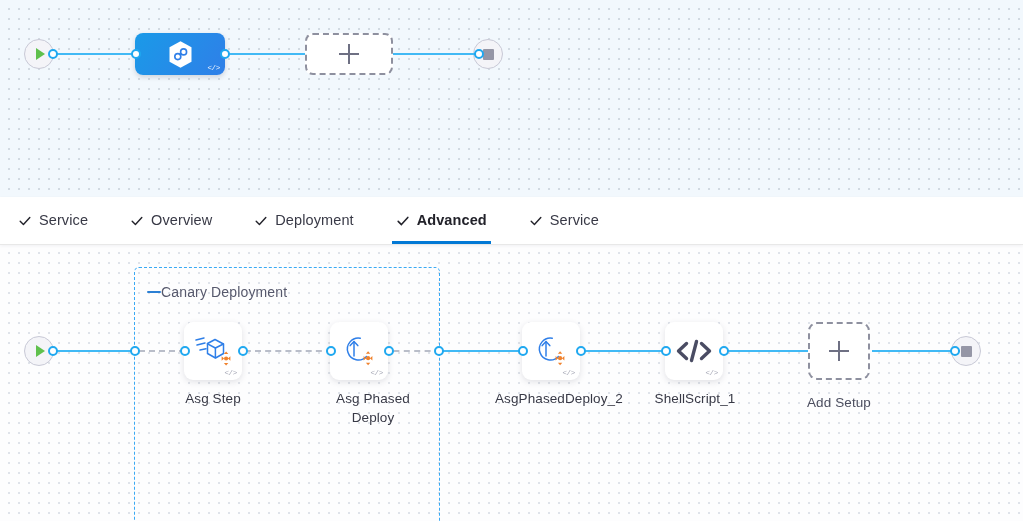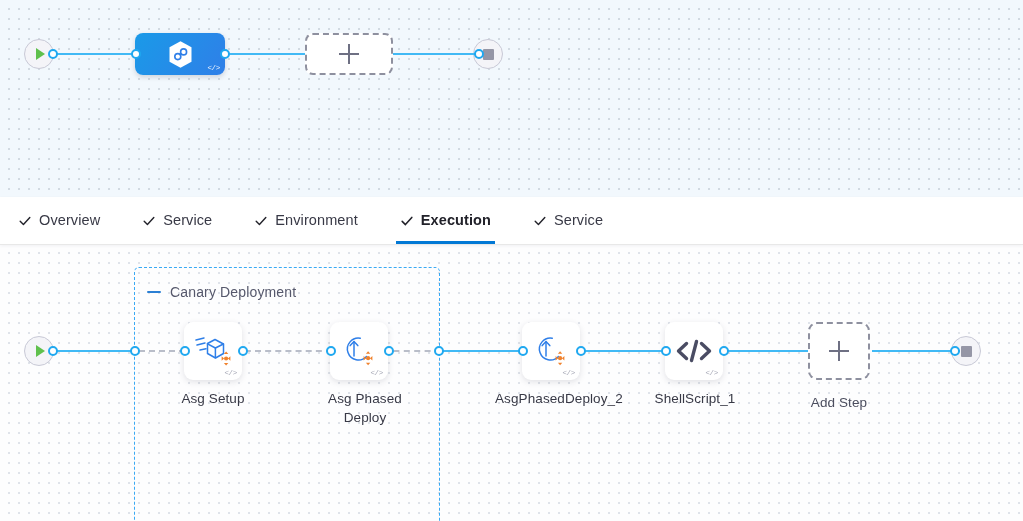--- a/index.html
+++ b/index.html
@@ -194,21 +194,20 @@
     border: 1.4px dashed #39a9f4;
     border-radius: 5px;
     box-sizing: border-box;
     background: rgba(255,255,255,0.0);
     z-index: 0;
   }
   .group-header {
     position: absolute;
     display: flex;
     align-items: center;
-    gap: 9px;
     z-index: 2;
   }
   .group-collapse {
     width: 14px; height: 2.5px;
     background: #2b7fd4;
     border-radius: 2px;
     display: inline-block;
   }
   .group-title {
     font-size: 14px;
@@ -257,42 +256,42 @@
     </div>
   </div>
 
   <div class="tabbar">
     <div class="tabs">
 
       <div class="tab">
         <svg class="check" viewBox="0 0 16 16">
           <path d="M2.5 8.4 L6.2 12.1 L13.5 3.9" fill="none" stroke="currentColor" stroke-width="1.6" stroke-linecap="round" stroke-linejoin="round"></path>
         </svg>
-        <span class="tab-label">Overview</span>
+        <span class="tab-label">Service</span>
       </div>
 
       <div class="tab">
         <svg class="check" viewBox="0 0 16 16">
           <path d="M2.5 8.4 L6.2 12.1 L13.5 3.9" fill="none" stroke="currentColor" stroke-width="1.6" stroke-linecap="round" stroke-linejoin="round"></path>
         </svg>
-        <span class="tab-label">Service</span>
+        <span class="tab-label">Overview</span>
       </div>
 
       <div class="tab">
         <svg class="check" viewBox="0 0 16 16">
           <path d="M2.5 8.4 L6.2 12.1 L13.5 3.9" fill="none" stroke="currentColor" stroke-width="1.6" stroke-linecap="round" stroke-linejoin="round"></path>
         </svg>
-        <span class="tab-label">Environment</span>
+        <span class="tab-label">Deployment</span>
       </div>
 
       <div class="tab active">
         <svg class="check" viewBox="0 0 16 16">
           <path d="M2.5 8.4 L6.2 12.1 L13.5 3.9" fill="none" stroke="currentColor" stroke-width="1.8" stroke-linecap="round" stroke-linejoin="round"></path>
         </svg>
-        <span class="tab-label">Execution</span>
+        <span class="tab-label">Advanced</span>
       </div>
 
       <div class="tab">
         <svg class="check" viewBox="0 0 16 16">
           <path d="M2.5 8.4 L6.2 12.1 L13.5 3.9" fill="none" stroke="currentColor" stroke-width="1.6" stroke-linecap="round" stroke-linejoin="round"></path>
         </svg>
         <span class="tab-label">Service</span>
       </div>
 
     </div>
@@ -338,42 +337,42 @@
           <path d="M36.4 22.3 l-2.5 2.2 2.5 2.2 z"></path>
           <path d="M29.9 20 l2.2 -2.5 2.2 2.5 z"></path>
           <path d="M29.9 29 l2.2 2.5 2.2 -2.5 z"></path>
           <circle cx="32.1" cy="24.5" r="2.1"></circle>
         </g>
       </svg>
       <span class="code-badge dark">&lt;/&gt;</span>
     </div>
     <div class="port" style="left:180px; top:102px;"></div>
     <div class="port" style="left:238px; top:102px;"></div>
-    <div class="node-caption" style="left:153px; top:145px; width:120px;">Asg Setup</div>
+    <div class="node-caption" style="left:153px; top:145px; width:120px;">Asg Step</div>
 
     <div class="step-node" style="left:330px; top:78px;">
       <svg width="38" height="34" viewBox="0 0 38 34">
         <g fill="none" stroke="#2f7fe8" stroke-width="1.5" stroke-linecap="round">
           <path d="M20.3 4.2 A11 11 0 1 0 26.5 22.5"></path>
           <path d="M14 22 L14 7.8"></path>
           <path d="M10.2 11.6 L14 7.6 L17.8 11.6"></path>
         </g>
         <g fill="#f0822d">
           <path d="M23.6 22 l2.5 2.2 -2.5 2.2 z"></path>
           <path d="M32.4 22 l-2.5 2.2 2.5 2.2 z"></path>
           <path d="M25.9 19.7 l2.2 -2.5 2.2 2.5 z"></path>
           <path d="M25.9 28.7 l2.2 2.5 2.2 -2.5 z"></path>
           <circle cx="28.1" cy="24.2" r="2.1"></circle>
         </g>
       </svg>
       <span class="code-badge dark">&lt;/&gt;</span>
     </div>
     <div class="port" style="left:326px; top:102px;"></div>
     <div class="port" style="left:384px; top:102px;"></div>
-    <div class="node-caption" style="left:320px; top:145px; width:90px;">Asg Phased Deploy</div>
+    <div class="node-caption" style="left:328px; top:145px; width:90px;">Asg Phased Deploy</div>
 
     <div class="step-node" style="left:522px; top:78px;">
       <svg width="38" height="34" viewBox="0 0 38 34">
         <g fill="none" stroke="#2f7fe8" stroke-width="1.5" stroke-linecap="round">
           <path d="M20.3 4.2 A11 11 0 1 0 26.5 22.5"></path>
           <path d="M14 22 L14 7.8"></path>
           <path d="M10.2 11.6 L14 7.6 L17.8 11.6"></path>
         </g>
         <g fill="#f0822d">
           <path d="M23.6 22 l2.5 2.2 -2.5 2.2 z"></path>
@@ -399,21 +398,21 @@
       </svg>
       <span class="code-badge dark">&lt;/&gt;</span>
     </div>
     <div class="port" style="left:661px; top:102px;"></div>
     <div class="port" style="left:719px; top:102px;"></div>
     <div class="node-caption" style="left:639px; top:145px; width:112px;">ShellScript_1</div>
 
     <div class="add-node" style="left:808px; top:78px; width:62px; height:58px; border-radius:9px;">
       <div class="plus"></div>
     </div>
-    <div class="node-caption caption-muted" style="left:779px; top:149px; width:120px;">Add Step</div>
+    <div class="node-caption caption-muted" style="left:779px; top:149px; width:120px;">Add Setup</div>
 
     <div class="port" style="left:950px; top:102px;"></div>
     <div class="term" style="left:951px; top:92px;">
       <div class="stop-sq"></div>
     </div>
 
   </div>
 </div>
 
 </body></html>

